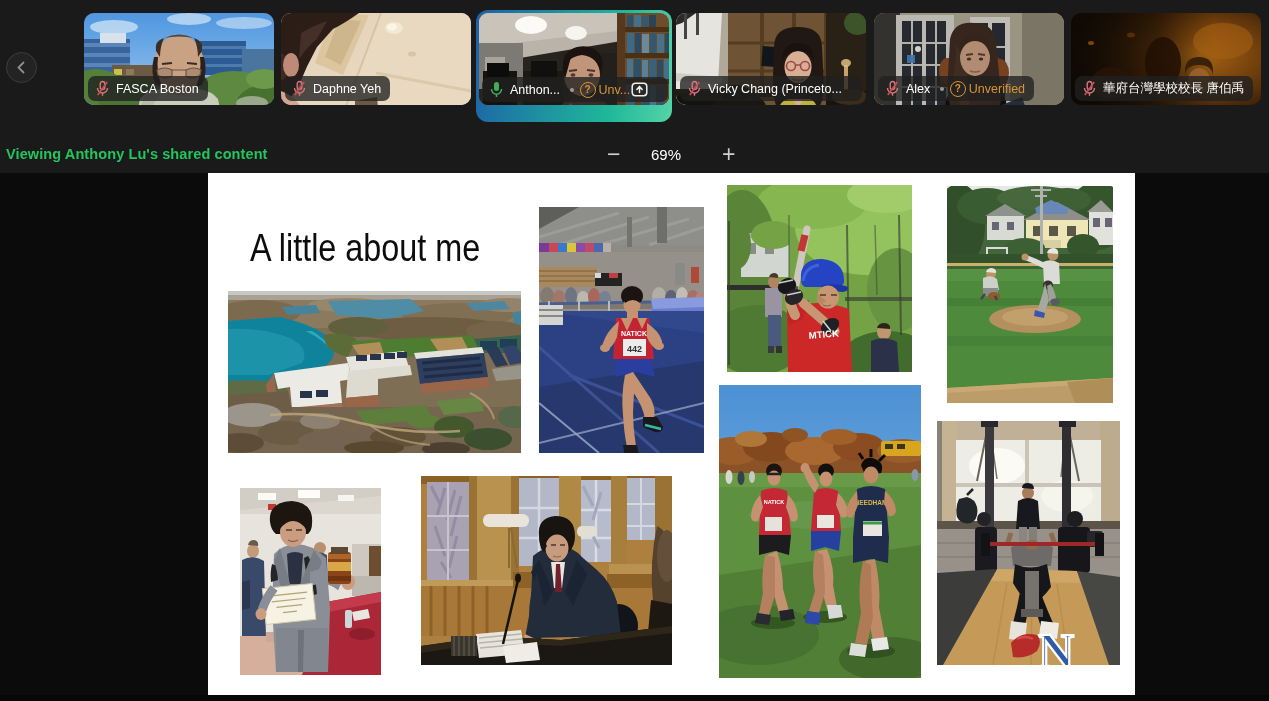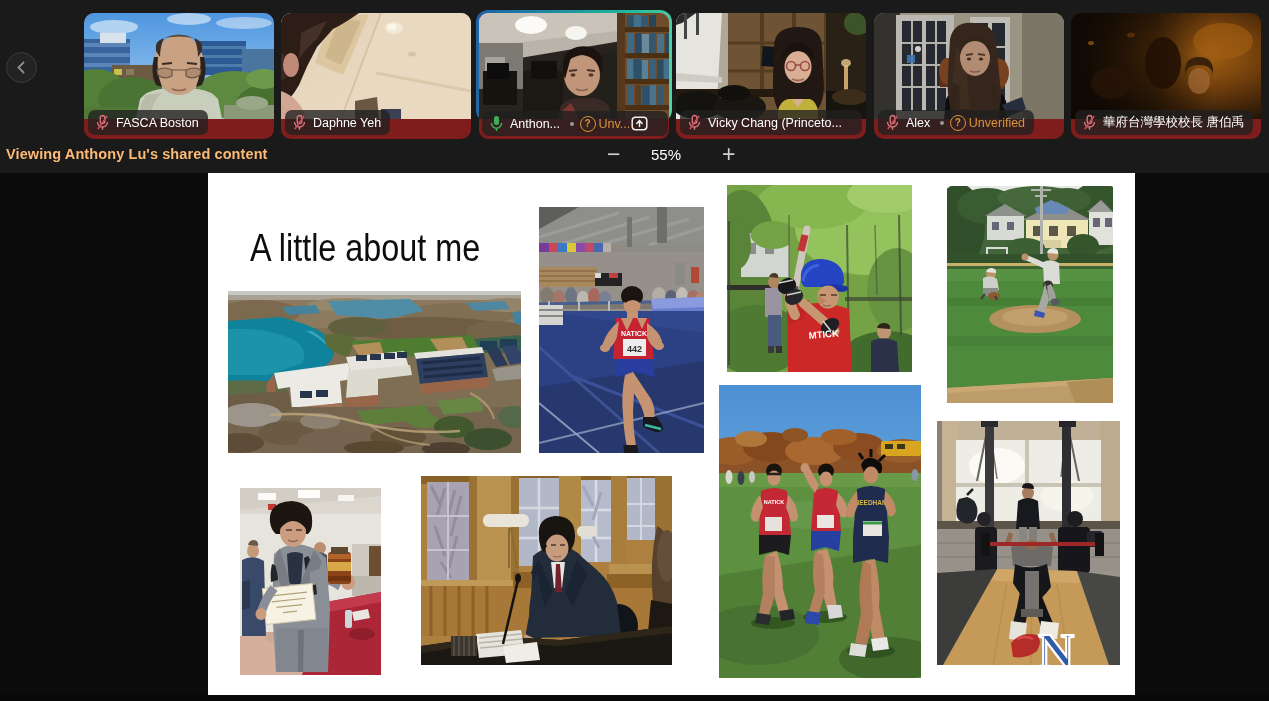--- a/index.html
+++ b/index.html
@@ -3,34 +3,34 @@
 <meta charset="utf-8">
 <style>
   html,body{margin:0;padding:0;background:#0b0b0b;}
   #app{position:relative;width:1269px;height:701px;overflow:hidden;
        font-family:"Liberation Sans",sans-serif;background:#0b0b0b;}
   .topbar{position:absolute;left:0;top:0;width:1269px;height:173px;background:#1a1a1a;}
   .botbar{position:absolute;left:0;top:695px;width:1269px;height:6px;background:#070707;}
   .navbtn{position:absolute;left:6px;top:52px;width:29px;height:29px;border-radius:50%;
           background:#232323;border:1px solid #3c3c3c;}
   .navbtn svg{position:absolute;left:7px;top:7px;}
-  .tile{position:absolute;top:13px;width:190px;height:126px;border-radius:10px;overflow:hidden;background:#7f1d1d;}
+  .tile{position:absolute;top:13px;width:190px;height:92px;border-radius:10px;overflow:hidden;background:#7f1d1d;}
   .tile svg.bg{position:absolute;left:0;top:0;}
   .tilewrap3{position:absolute;left:476px;top:10px;width:196px;height:112px;border-radius:12px;
              background:linear-gradient(100deg,#1e5fa8,#1fb89a 70%,#55d4a8);}
   .tilewrap3 .tile{left:3px;top:3px;border-radius:9px;}
   .lbl{position:absolute;left:4px;bottom:4px;height:25px;background:rgba(32,32,32,.78);
        border-radius:7px;display:flex;align-items:center;color:#fff;font-size:12.5px;
        padding:0 9px 0 5px;white-space:nowrap;}
   .lbl .mic{margin:0 6px 0 2px;flex:0 0 auto;}
   .lbl .dot{display:inline-block;width:4px;height:4px;border-radius:50%;background:#9a9a9a;margin:0 6px;}
   .lbl .orange{color:#d99438;}
   .qmark{display:inline-block;width:14px;height:14px;border-radius:50%;border:1.5px solid #d99438;
          color:#d99438;font-size:10px;font-weight:bold;text-align:center;line-height:14px;margin-right:3px;}
-  .viewtxt{position:absolute;left:6px;top:146px;color:#fdba74;font-size:14.5px;font-weight:bold;letter-spacing:.1px;}
+  .viewtxt{position:absolute;left:6px;top:146px;color:#22c55e;font-size:14.5px;font-weight:bold;letter-spacing:.1px;}
   .zoomctl{position:absolute;top:144px;left:0;width:1269px;height:20px;color:#eee;}
   .zoomctl .minus{position:absolute;left:607px;top:-3px;font-size:23px;color:#cfcfcf;}
   .zoomctl .pct{position:absolute;left:651px;top:2px;font-size:15px;color:#fff;}
   .zoomctl .plus{position:absolute;left:722px;top:-3px;font-size:23px;color:#cfcfcf;}
   .slide{position:absolute;left:208px;top:173px;width:927px;height:522px;background:#ffffff;}
   .slide .title{position:absolute;left:42px;top:53px;font-size:39px;color:#0d0d0d;
                 transform:scaleX(.83);transform-origin:0 0;white-space:nowrap;}
   .ph{position:absolute;}
 </style>
 </head>
@@ -311,21 +311,21 @@
     <rect x="5.2" y="1.5" width="4.6" height="8" rx="2.3" fill="none" stroke="#d9767c" stroke-width="1.4"></rect>
     <path d="M2.5 8 a5 5 0 0 0 10 0" fill="none" stroke="#d9767c" stroke-width="1.4"></path>
     <line x1="7.5" y1="13" x2="7.5" y2="15.8" stroke="#d9767c" stroke-width="1.4"></line>
     <line x1="12.2" y1="2" x2="2.8" y2="15" stroke="#c94f58" stroke-width="1.6"></line>
    </svg>華府台灣學校校長 唐伯禹</div>
   </div>
 
   <div class="viewtxt">Viewing Anthony Lu's shared content</div>
   <div class="zoomctl">
     <span class="minus">−</span>
-    <span class="pct">55%</span>
+    <span class="pct">69%</span>
     <span class="plus">+</span>
   </div>
 
   <div class="slide">
     <div class="title">A little about me</div>
     <div class="ph" id="phA" style="left:20px;top:118px;width:293px;height:162px;">
     <svg width="293" height="162" viewBox="0 0 293 162">
      <rect width="293" height="162" fill="#7e6e54"></rect>
      <rect x="0" y="0" width="293" height="9" fill="#c6c8c4"></rect>
      <rect x="0" y="4" width="293" height="7" fill="#a9a294"></rect>

